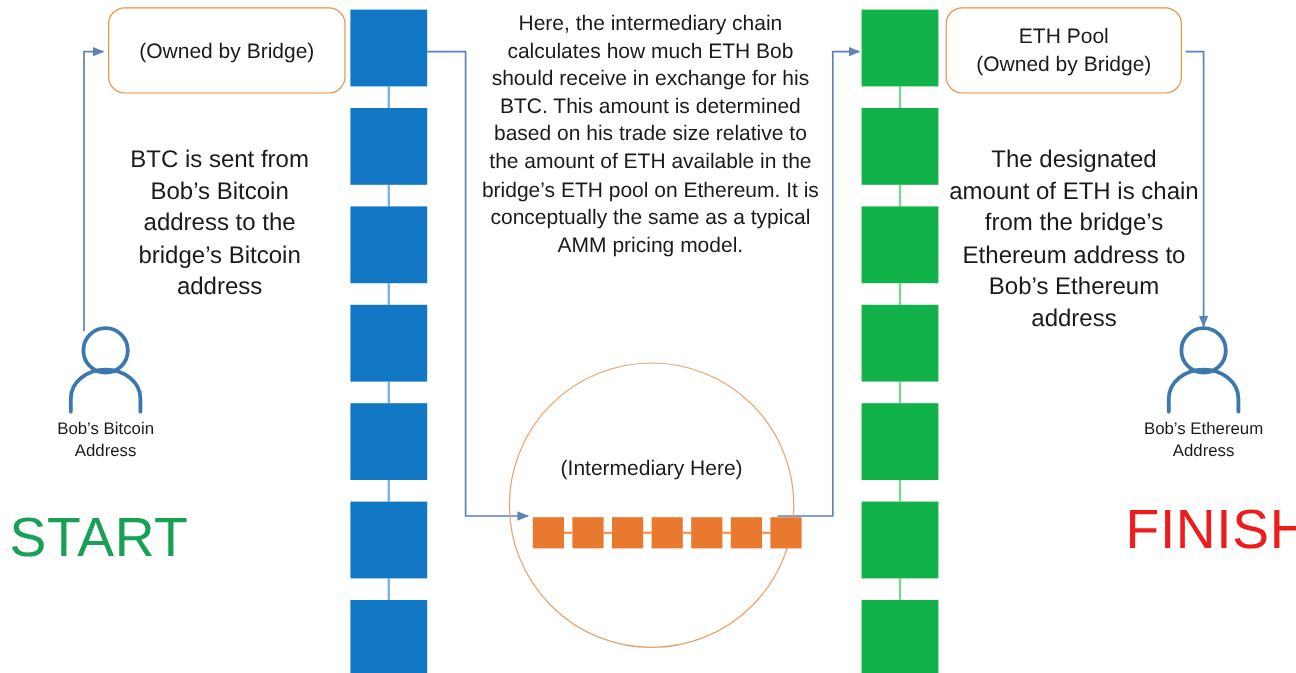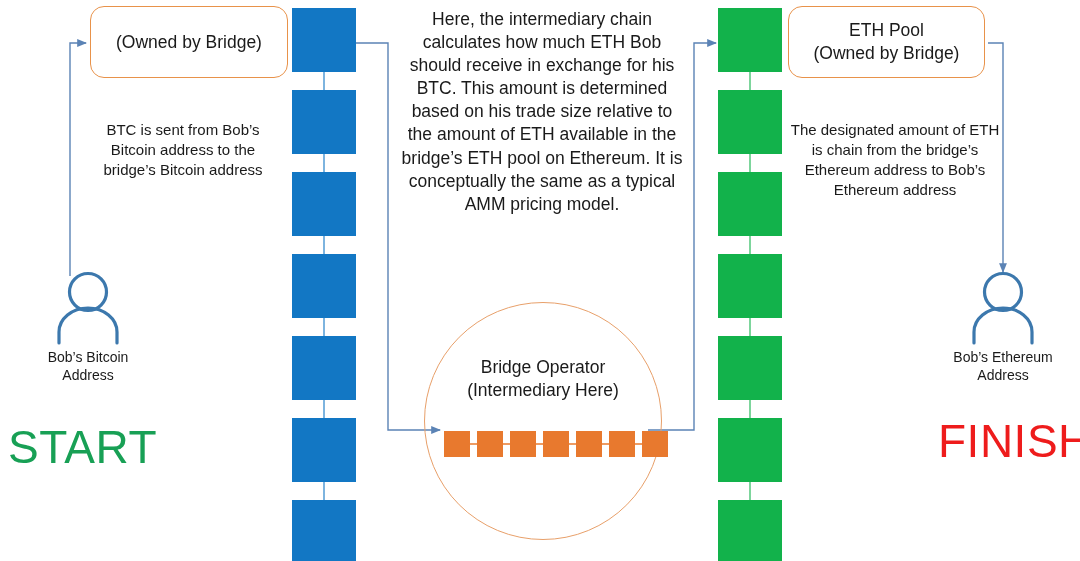--- a/index.html
+++ b/index.html
@@ -79,21 +79,21 @@
   .mini-link {
     width: 7px;
     height: 1.6px;
     flex: 0 0 auto;
   }
 
   
   .para {
     position: absolute;
     text-align: center;
-    font-size: 15px;
+    font-size: 20px;
     line-height: 1.33;
     color: #1a1a1a;
     z-index: 5;
   }
   .para-center {
     font-size: 17.5px;
     line-height: 1.32;
   }
 
   
@@ -190,21 +190,21 @@
       <div class="chain-link" style="left: 31.2px; top: 310px; width: 1.6px; height: 18px; background: rgb(18, 178, 75); opacity: 0.55;"></div>
       <div class="chain-block" style="top: 328px; width: 64px; height: 64px; background: rgb(18, 178, 75);"></div>
       <div class="chain-link" style="left: 31.2px; top: 392px; width: 1.6px; height: 18px; background: rgb(18, 178, 75); opacity: 0.55;"></div>
       <div class="chain-block" style="top: 410px; width: 64px; height: 64px; background: rgb(18, 178, 75);"></div>
       <div class="chain-link" style="left: 31.2px; top: 474px; width: 1.6px; height: 18px; background: rgb(18, 178, 75); opacity: 0.55;"></div>
       <div class="chain-block" style="top: 492px; width: 64px; height: 64px; background: rgb(18, 178, 75);"></div>
     </div>
 
   <div class="bridge-circle" style="left:424px; top:302px; width:238px; height:238px;">
     <div class="bridge-title" style="top:53px; left:0;">
-      <span class="ln">Bridge Operator</span><br>
+      <br>
       <span class="ln">(Intermediary Here)</span>
     </div>
   </div>
   <div class="mini-chain" id="bridge-mini-chain" style="left:444px; top:431px;">
       <div class="mini-block" style="background: rgb(232, 121, 46);"></div>
       <div class="mini-link" style="background: rgb(232, 121, 46); opacity: 0.75;"></div>
       <div class="mini-block" style="background: rgb(232, 121, 46);"></div>
       <div class="mini-link" style="background: rgb(232, 121, 46); opacity: 0.75;"></div>
       <div class="mini-block" style="background: rgb(232, 121, 46);"></div>
       <div class="mini-link" style="background: rgb(232, 121, 46); opacity: 0.75;"></div>

